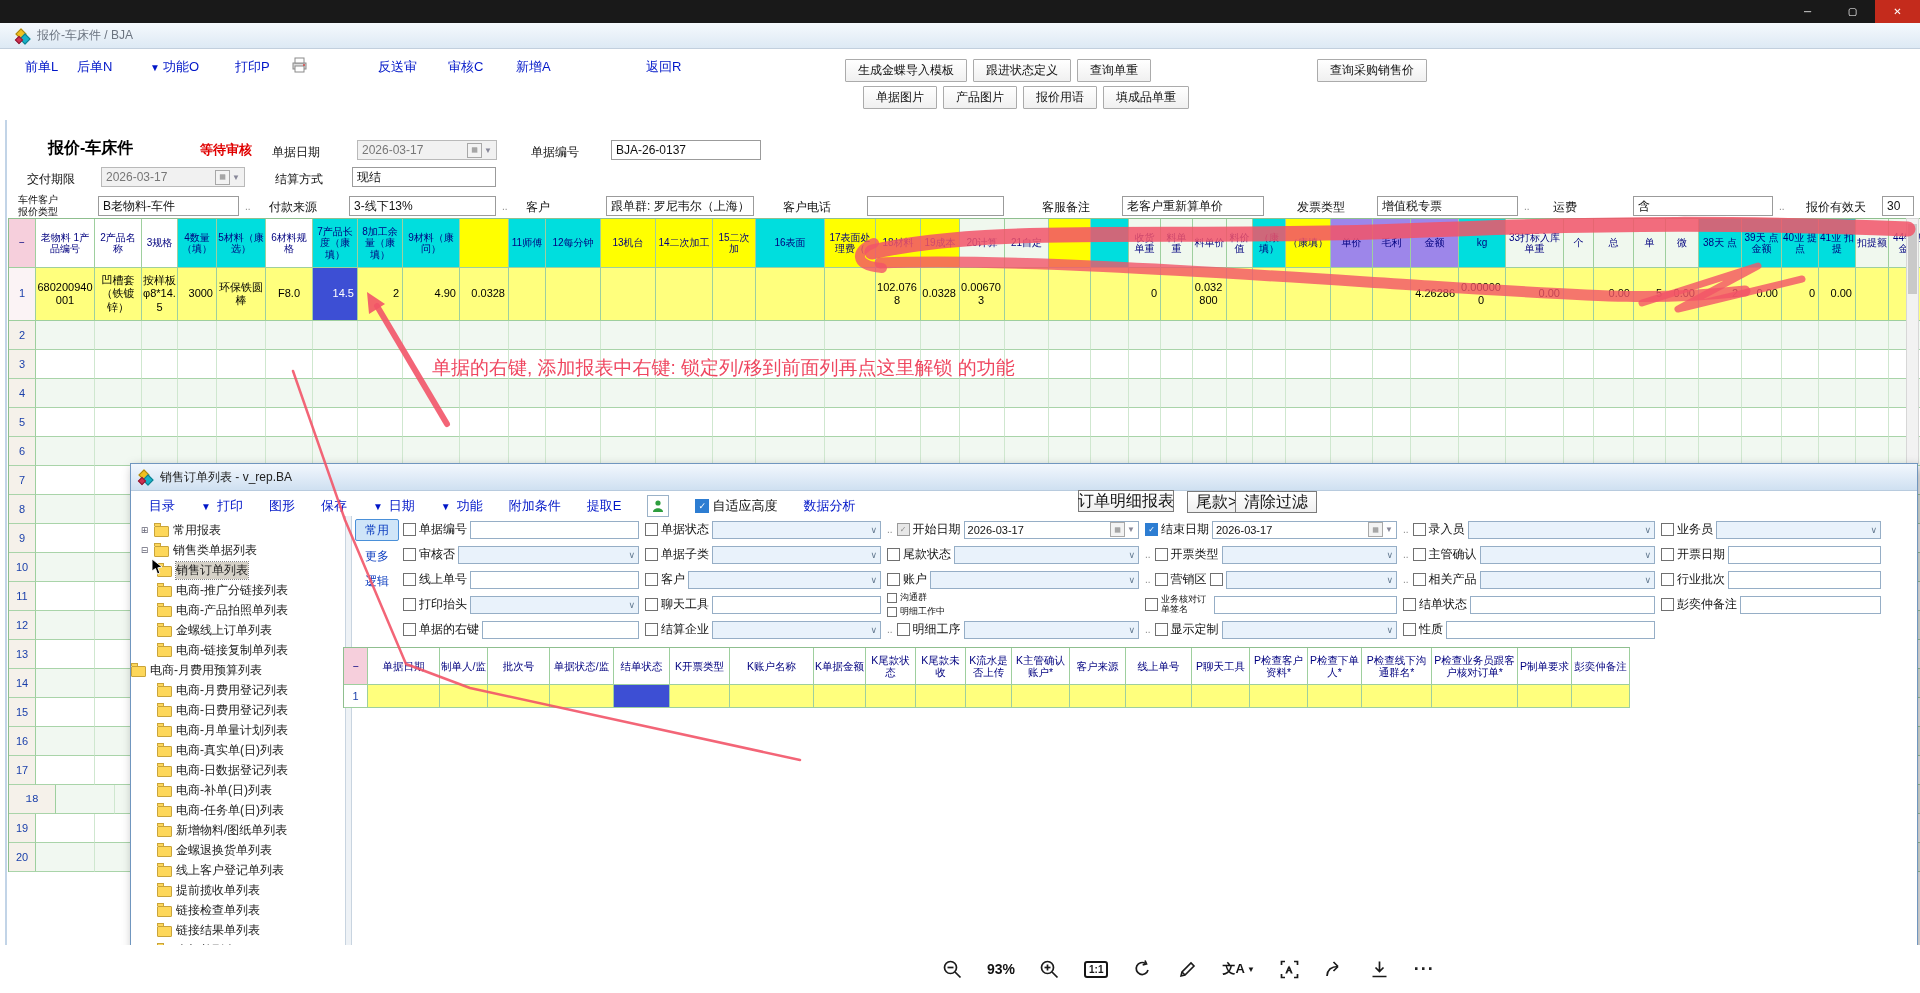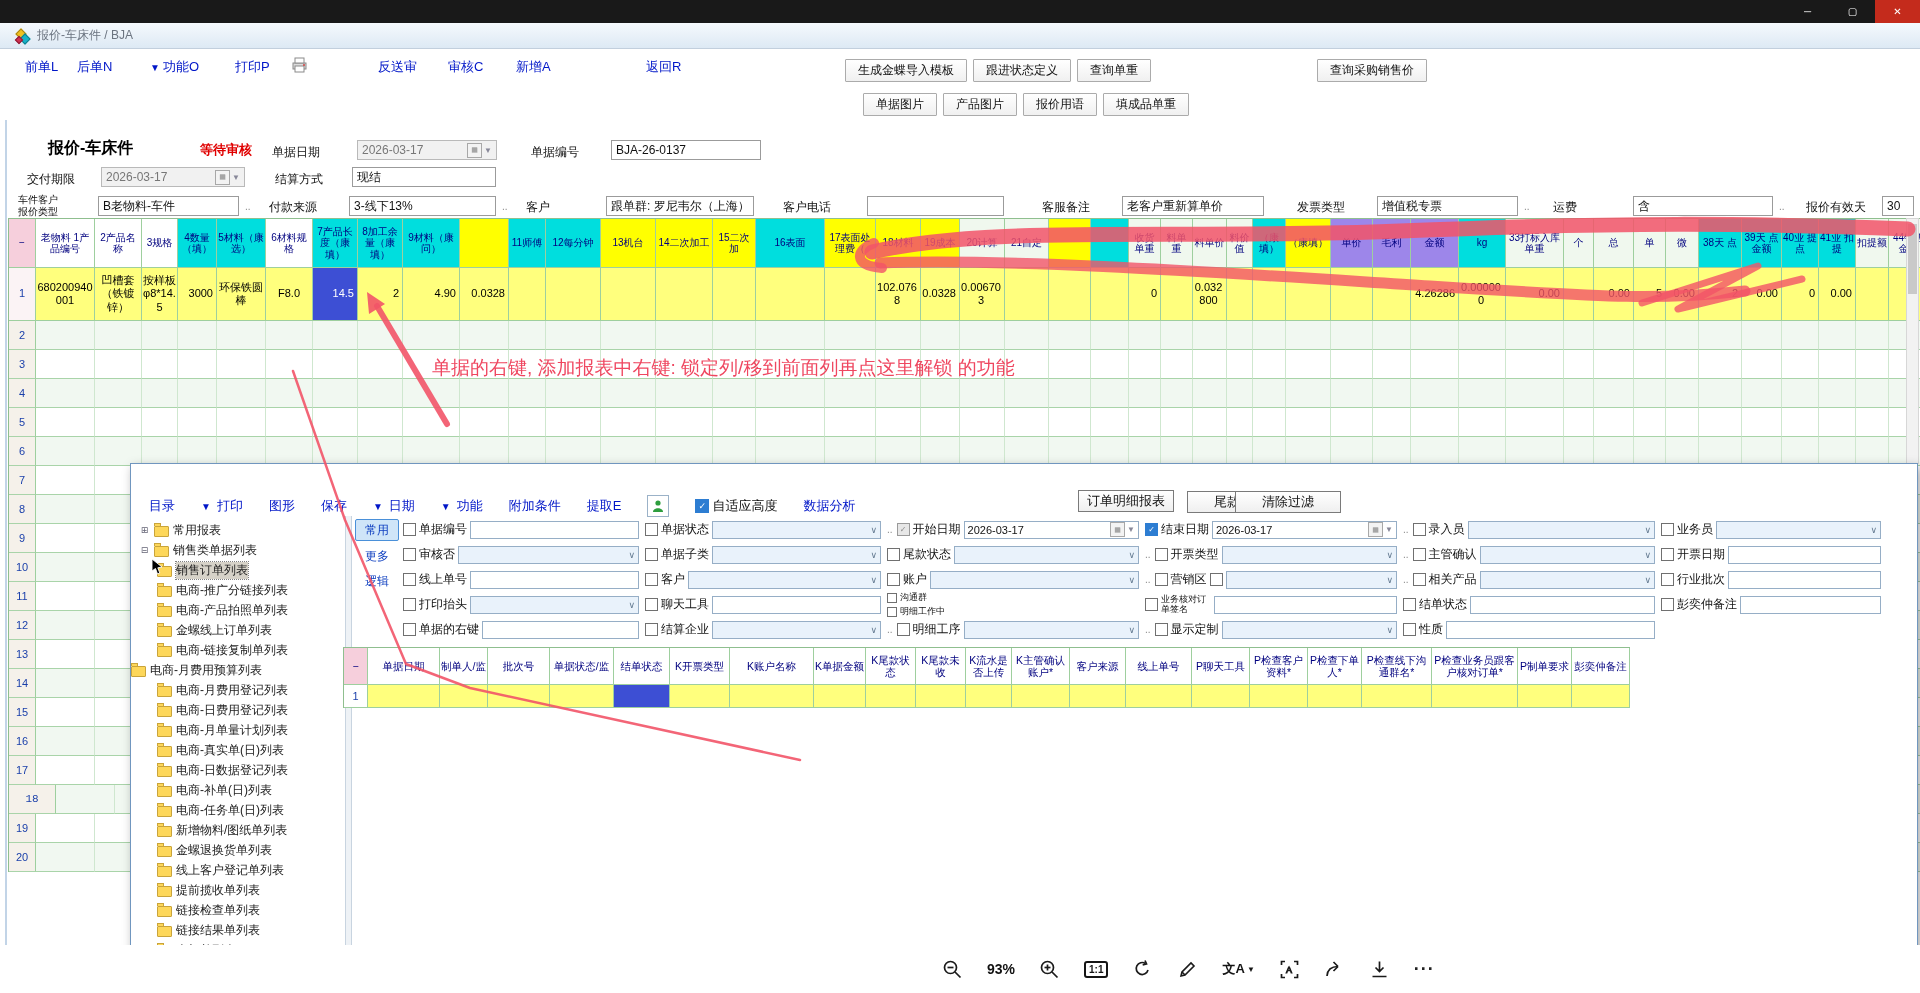--- a/index.html
+++ b/index.html
@@ -51,21 +51,21 @@
   
   .ann-text{position:absolute;left:432px;top:355px;font-size:19px;color:#ef4760;z-index:100;white-space:nowrap}
   #red-overlay{position:absolute;left:0;top:0;z-index:100;pointer-events:none}
   
   .dialog{position:absolute;left:130px;top:463px;width:1786px;height:530px;background:#fff;border:1px solid #7096bf;box-shadow:3px 4px 10px rgba(0,0,0,.35);z-index:50;overflow:hidden}
   .dlg-title{height:26px;background:linear-gradient(#f2f7fd,#cfe0f1);border-bottom:1px solid #b8cbde;display:flex;align-items:center;padding-left:8px;gap:7px;font-size:12px;color:#222}
   .dlg-menu{position:absolute;left:18px;top:31px;display:flex;gap:26px;align-items:center;font-size:13px}
   .dlink{color:#0016c8;white-space:nowrap;display:flex;align-items:center;gap:3px}
   .cbx{width:12px;height:12px;border:1px solid #2d7dd2;background:#2d7dd2;color:#fff;font-size:9px;display:flex;align-items:center;justify-content:center;flex:none}
   .iconbtn{width:20px;height:20px;border:1px solid #9bb2c8;background:#fff;display:flex;align-items:center;justify-content:center}
-  .dlg-btn{position:absolute;border:1px solid #7a7a7a;background:linear-gradient(#fff,#efefef);font-size:13px;height:22px;display:flex;align-items:center;justify-content:center;padding:0 26px;box-sizing:border-box;white-space:nowrap}
+  .dlg-btn{position:absolute;border:1px solid #7a7a7a;background:linear-gradient(#fff,#efefef);font-size:16px;height:22px;display:flex;align-items:center;justify-content:center;padding:0 8px;box-sizing:border-box;white-space:nowrap}
   .tree{position:absolute;left:0;top:52px;width:215px;bottom:0;border-right:1px solid #c8d4e0;padding-top:4px;overflow:hidden;box-sizing:border-box}
   .titem{height:20px;display:flex;align-items:center;gap:4px;font-size:12px;color:#222;white-space:nowrap;overflow:hidden}
   .texp{width:11px;font-size:9px;color:#667;text-align:center;flex:none}
   .tfolder{width:13px;height:9px;background:#fdd75a;border:1px solid #c9a43b;border-radius:1px;position:relative;flex:none;margin-top:2px}
   .tfolder::before{content:"";position:absolute;left:-1px;top:-4px;width:5px;height:2px;background:#fdd75a;border:1px solid #c9a43b;border-bottom:none}
   .tsel .tlabel{background:#d6d2c8;outline:1px dotted #808080}
   .splitter{position:absolute;left:215px;top:52px;bottom:0;width:5px;background:#eef2f6;border-right:1px solid #c8d4e0}
   .rail{position:absolute;left:224px;top:55px;width:44px;display:flex;flex-direction:column;gap:5px;align-items:center}
   .rail-btn{width:42px;height:20px;background:#cfe5f8;border:1px solid #4a90d9;color:#1040c0;font-size:12px;display:flex;align-items:center;justify-content:center;border-radius:2px}
   .rail-link{color:#1040c0;font-size:12px;height:20px;display:flex;align-items:center}
@@ -147,21 +147,21 @@
 <span class="menulink" style="left:378px;top:58px">反送审</span>
 <span class="menulink" style="left:448px;top:58px">审核C</span>
 <span class="menulink" style="left:516px;top:58px">新增A</span>
 <span class="menulink" style="left:646px;top:58px">返回R</span>
 
 <div class="btnrow" style="left:845px;top:59px">
   <div class="btn">生成金蝶导入模板</div>
   <div class="btn">跟进状态定义</div>
   <div class="btn">查询单重</div>
 </div>
-<div class="btnrow" style="left:863px;top:93px">
+<div class="btnrow" style="left:863px;top:86px">
   <div class="btn">单据图片</div>
   <div class="btn">产品图片</div>
   <div class="btn">报价用语</div>
   <div class="btn">填成品单重</div>
 </div>
 <div class="btn" style="left:1317px;top:59px">查询采购销售价</div>
 
 <div class="ftitle" style="left:48px;top:138px">报价-车床件</div>
 <div class="fstatus" style="left:200px;top:141px">等待审核</div>
 <span class="flabel12" style="left:272px;top:144px">单据日期</span>
@@ -1224,20 +1224,28 @@
     <path d="M880 263 C 1020 258, 1240 274, 1430 286 S 1660 300, 1745 291" stroke-width="11" opacity="0.8"></path>
     <path d="M1642 303 L1758 266 L1678 309 L1802 279" stroke-width="7" opacity="0.8"></path>
     <path d="M874 243 C 855 250, 853 266, 882 268" stroke-width="10" opacity="0.8"></path>
     <path d="M447 424 L377 306" stroke-width="6" opacity="0.9"></path>
     <path d="M293 371 L345 520 L406 664 L470 688 L800 760" stroke-width="2.5" opacity="0.9"></path>
   </g>
   <polygon points="367,292 385,304 369,314" fill="#f25468" opacity="0.9"></polygon>
 </svg>
 
 <div class="dialog">
+  <div class="dlg-title">
+    <span class="appicon">
+        <i class="a"></i>
+        <i class="b"></i>
+        <i class="c"></i>
+      </span>
+    <span>销售订单列表 - v_rep.BA</span>
+  </div>
   <div class="dlg-menu">
     <span class="dlink">
         <span>目录</span>
       </span>
     <span class="dlink">
         <span class="blue-arr">▼</span>
         <span>打印</span>
       </span>
     <span class="dlink">
         <span>图形</span>

